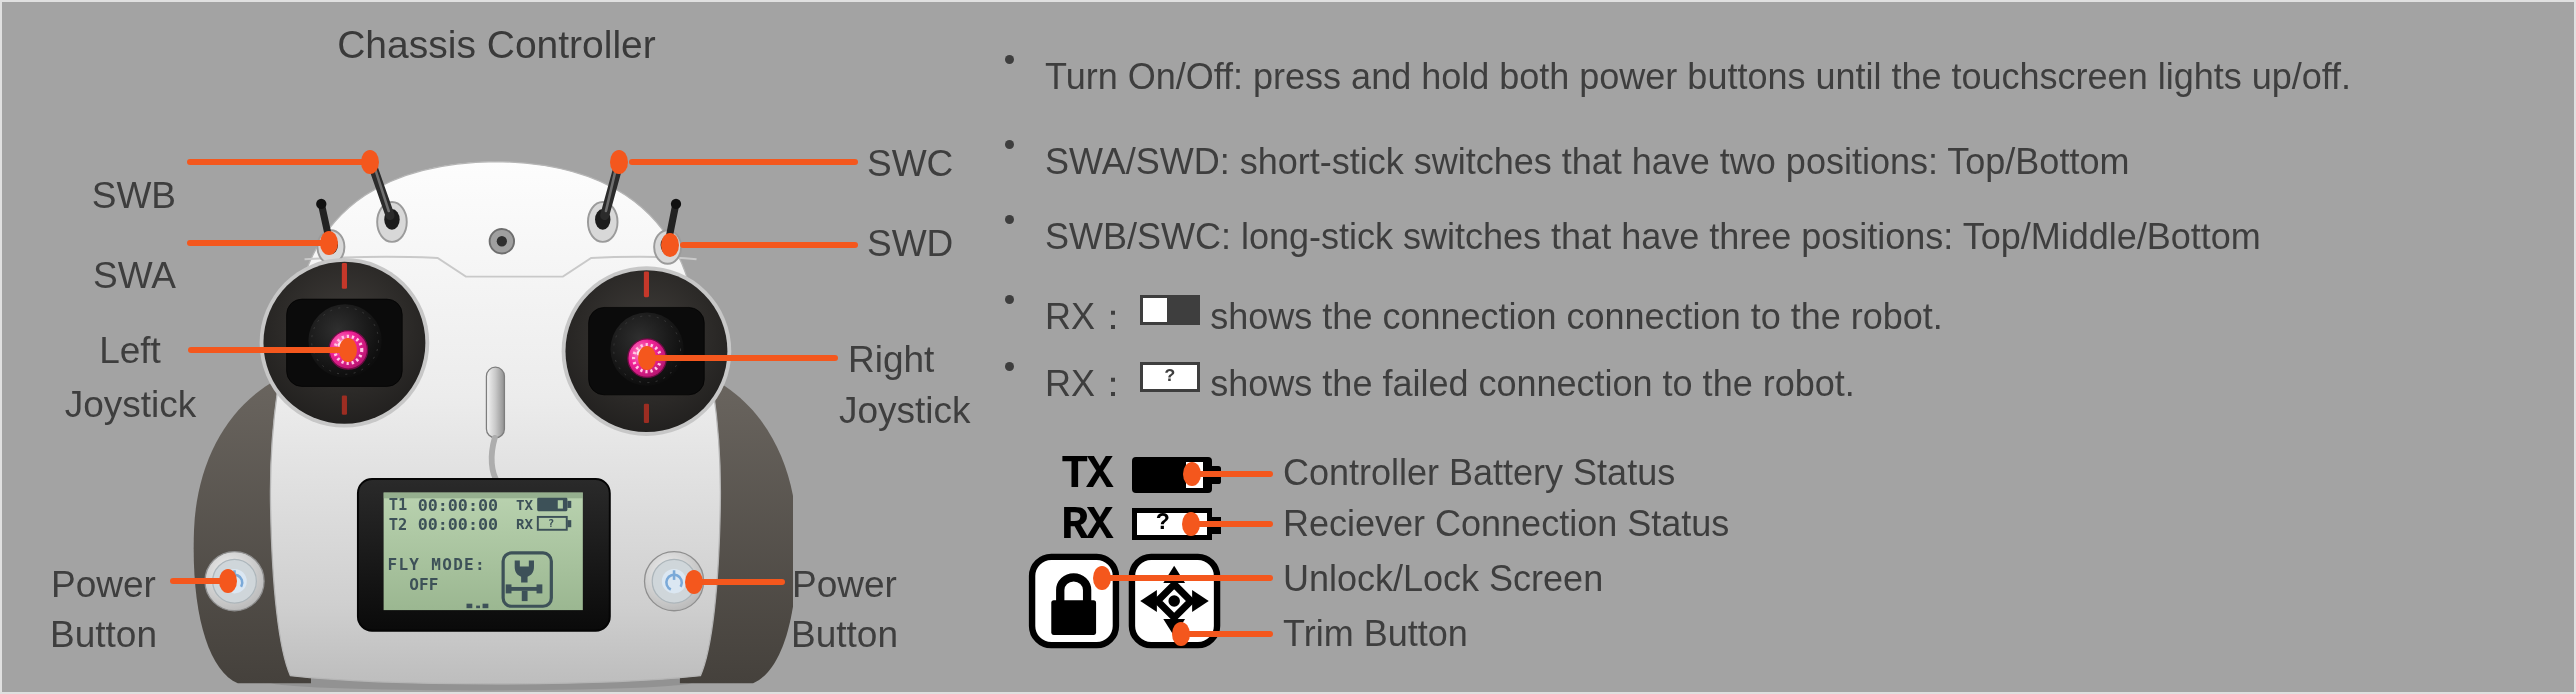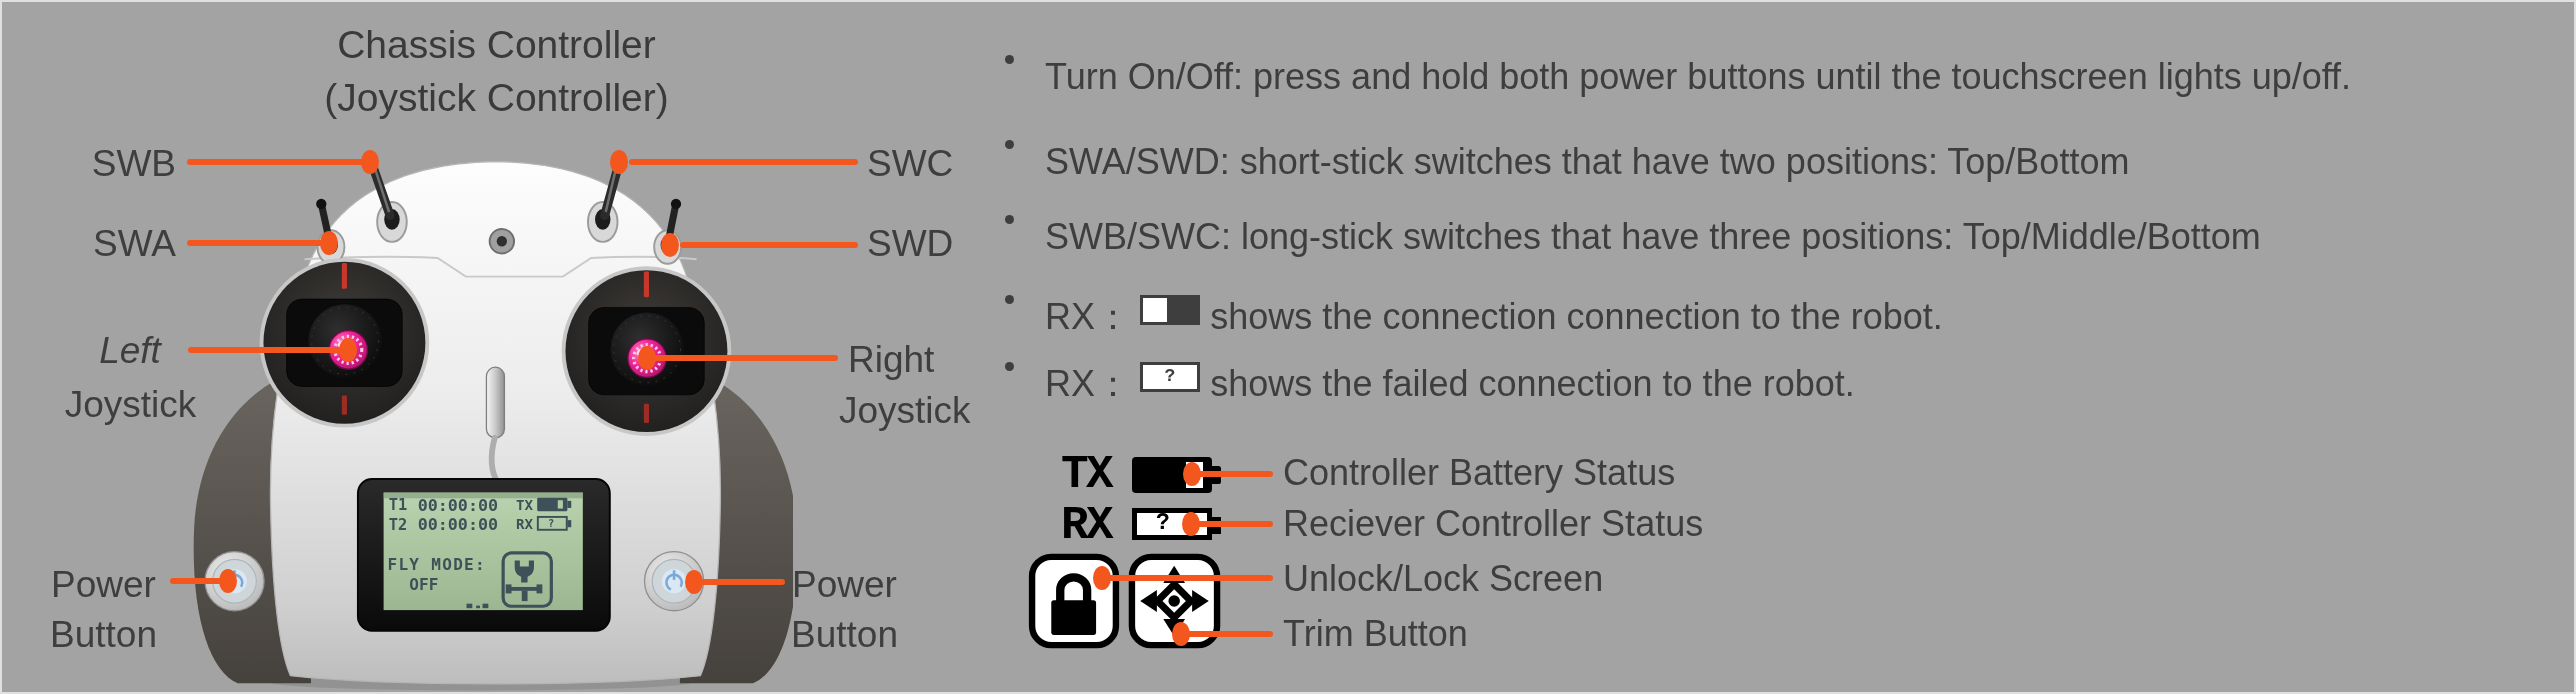--- a/index.html
+++ b/index.html
@@ -4,21 +4,21 @@
 <style>
   html,body{margin:0;padding:0;background:#fff;}
   #canvas{
     position:relative;width:2576px;height:694px;overflow:hidden;background:#a3a3a3;
     font-family:"Liberation Sans", sans-serif;color:#3E3E3E;box-sizing:border-box;
     border:2.6px solid #E0E0E0;
   }
   .abs{position:absolute;}
   .lbl{position:absolute;font-size:37px;line-height:1;color:#3E3E3E;white-space:nowrap;}
   .ctr{text-align:center;}
-  .rgt{text-align:right;}
+  .rgt{text-align:right;margin-top:32px;}
   .title-line{position:absolute;left:109px;width:771px;text-align:center;font-size:39px;line-height:1;color:#3A3A3A;}
   .lead{position:absolute;height:6.4px;background:#F4571D;border-radius:3.2px;}
   .ldot{position:absolute;width:18px;height:24.4px;border-radius:50%;background:#F4571D;z-index:6;}
   .bullet-row{position:absolute;left:1003px;display:flex;align-items:flex-start;font-size:36px;line-height:1.2;color:#3E3E3E;white-space:nowrap;}
   .bdot{width:9px;height:9px;border-radius:50%;background:#3E3E3E;margin-right:31px;flex:0 0 auto;}
   .ann-text{position:absolute;left:1281px;font-size:36px;line-height:1;color:#3E3E3E;white-space:nowrap;}
   .pixfont{font-family:"Liberation Mono", monospace;font-weight:700;color:#000;}
   
   .mini-bat{position:relative;display:inline-block;width:60px;height:30px;border:3.9px solid #3E3E3E;box-sizing:border-box;background:#fff;margin:0 10.3px 0 9px;flex:0 0 auto;}
   .mini-bat .fillpart{position:absolute;right:0;top:0;height:100%;width:55%;background:#3E3E3E;}
@@ -31,21 +31,20 @@
   .rxbat{position:absolute;left:1130px;top:506px;width:80px;height:32px;border:5.1px solid #000;box-sizing:border-box;background:#fff;}
   .rxbat .nub{position:absolute;left:75px;top:3.9px;width:9px;height:16.7px;background:#000;}
   .rxbat .q{position:absolute;left:19px;top:-2.6px;font-family:"Liberation Mono",monospace;font-weight:700;font-size:23px;color:#000;}
 </style>
 </head>
 <body>
 
 <div id="canvas">
 
   <div class="title-line" style="top:23px;">Chassis Controller</div>
-  <div class="title-line" style="top:76px;">(Joystick Controller)</div>
 
   <svg class="abs" style="left:174px;top:148px;" width="617" height="543" viewBox="270 230 960 845">
     <defs>
       <linearGradient id="bodyG" x1="0" y1="0" x2="0" y2="1">
         <stop offset="0" stop-color="#fdfdfd"></stop>
           <stop offset="0.45" stop-color="#ececec"></stop>
         <stop offset="0.85" stop-color="#cfcfcf"></stop>
           <stop offset="1" stop-color="#bdbdbd"></stop>
       </linearGradient>
       <linearGradient id="gripG" x1="0" y1="0" x2="0" y2="1">
@@ -203,21 +202,21 @@
       <circle cx="1045" cy="901" r="19" fill="#dbe7f2"></circle>
       <circle cx="1045" cy="903" r="12" fill="none" stroke="#7aa9d8" stroke-width="4" stroke-dasharray="58 18" transform="rotate(115 1045 903)"></circle>
       <line x1="1045" y1="884" x2="1045" y2="899" stroke="#7aa9d8" stroke-width="4"></line>
     </g>
   </svg>
 
   <div class="lbl rgt" style="left:45px;top:143px;width:129px;">SWB</div>
   <div class="lbl rgt" style="left:45px;top:223px;width:129px;">SWA</div>
   <div class="lbl" style="left:865px;top:143px;">SWC</div>
   <div class="lbl" style="left:865px;top:223px;">SWD</div>
-  <div class="lbl ctr" style="left:51px;top:330px;width:154px;font-style:italic;">Left</div>
+  <div class="lbl ctr" style="left:51px;top:330px;width:154px;">Left</div>
   <div class="lbl ctr" style="left:19px;top:384px;width:219px;">Joystick</div>
   <div class="lbl" style="left:846px;top:339px;">Right</div>
   <div class="lbl" style="left:837px;top:390px;">Joystick</div>
   <div class="lbl ctr" style="left:26px;top:564px;width:151px;">Power</div>
   <div class="lbl ctr" style="left:26px;top:614px;width:151px;">Button</div>
   <div class="lbl ctr" style="left:778px;top:564px;width:129px;">Power</div>
   <div class="lbl ctr" style="left:778px;top:614px;width:129px;">Button</div>
 
   <div class="lead" style="left:185px;top:157px;width:188px;"></div>
   <div class="ldot" style="left:359px;top:148px;"></div>
@@ -274,21 +273,21 @@
   <div class="ldot" style="left:1181px;top:460px;"></div>
   <div class="ann-text" style="top:453px;">Controller Battery Status</div>
 
   <div class="abs pixfont" style="left:1059px;top:501px;font-size:46px;line-height:1;letter-spacing:-2.6px;">RX</div>
   <div class="rxbat">
       <span class="q">?</span>
       <span class="nub"></span>
     </div>
   <div class="lead" style="left:1189px;top:519px;width:82px;"></div>
   <div class="ldot" style="left:1180px;top:510px;"></div>
-  <div class="ann-text" style="top:504px;">Reciever Controller Status</div>
+  <div class="ann-text" style="top:504px;">Reciever Connection Status</div>
 
   <svg class="abs" style="left:1026px;top:551px;" width="92" height="96" viewBox="0 0 143 150">
     <rect x="6" y="6" width="131" height="138" rx="30" fill="#fff" stroke="#000" stroke-width="10"></rect>
     <path d="M 50,78 V 58 A 21,20 0 0 1 92,58 V 78" fill="none" stroke="#000" stroke-width="13"></path>
     <rect x="36" y="74" width="70" height="54" rx="4" fill="#000"></rect>
   </svg>
 
   <svg class="abs" style="left:1126px;top:551px;" width="93" height="96" viewBox="0 0 145 150">
     <rect x="6" y="6" width="133" height="138" rx="30" fill="#fff" stroke="#000" stroke-width="10"></rect>
     <path d="M 72,20 L 55,47 L 89,47 Z" fill="#000"></path>

